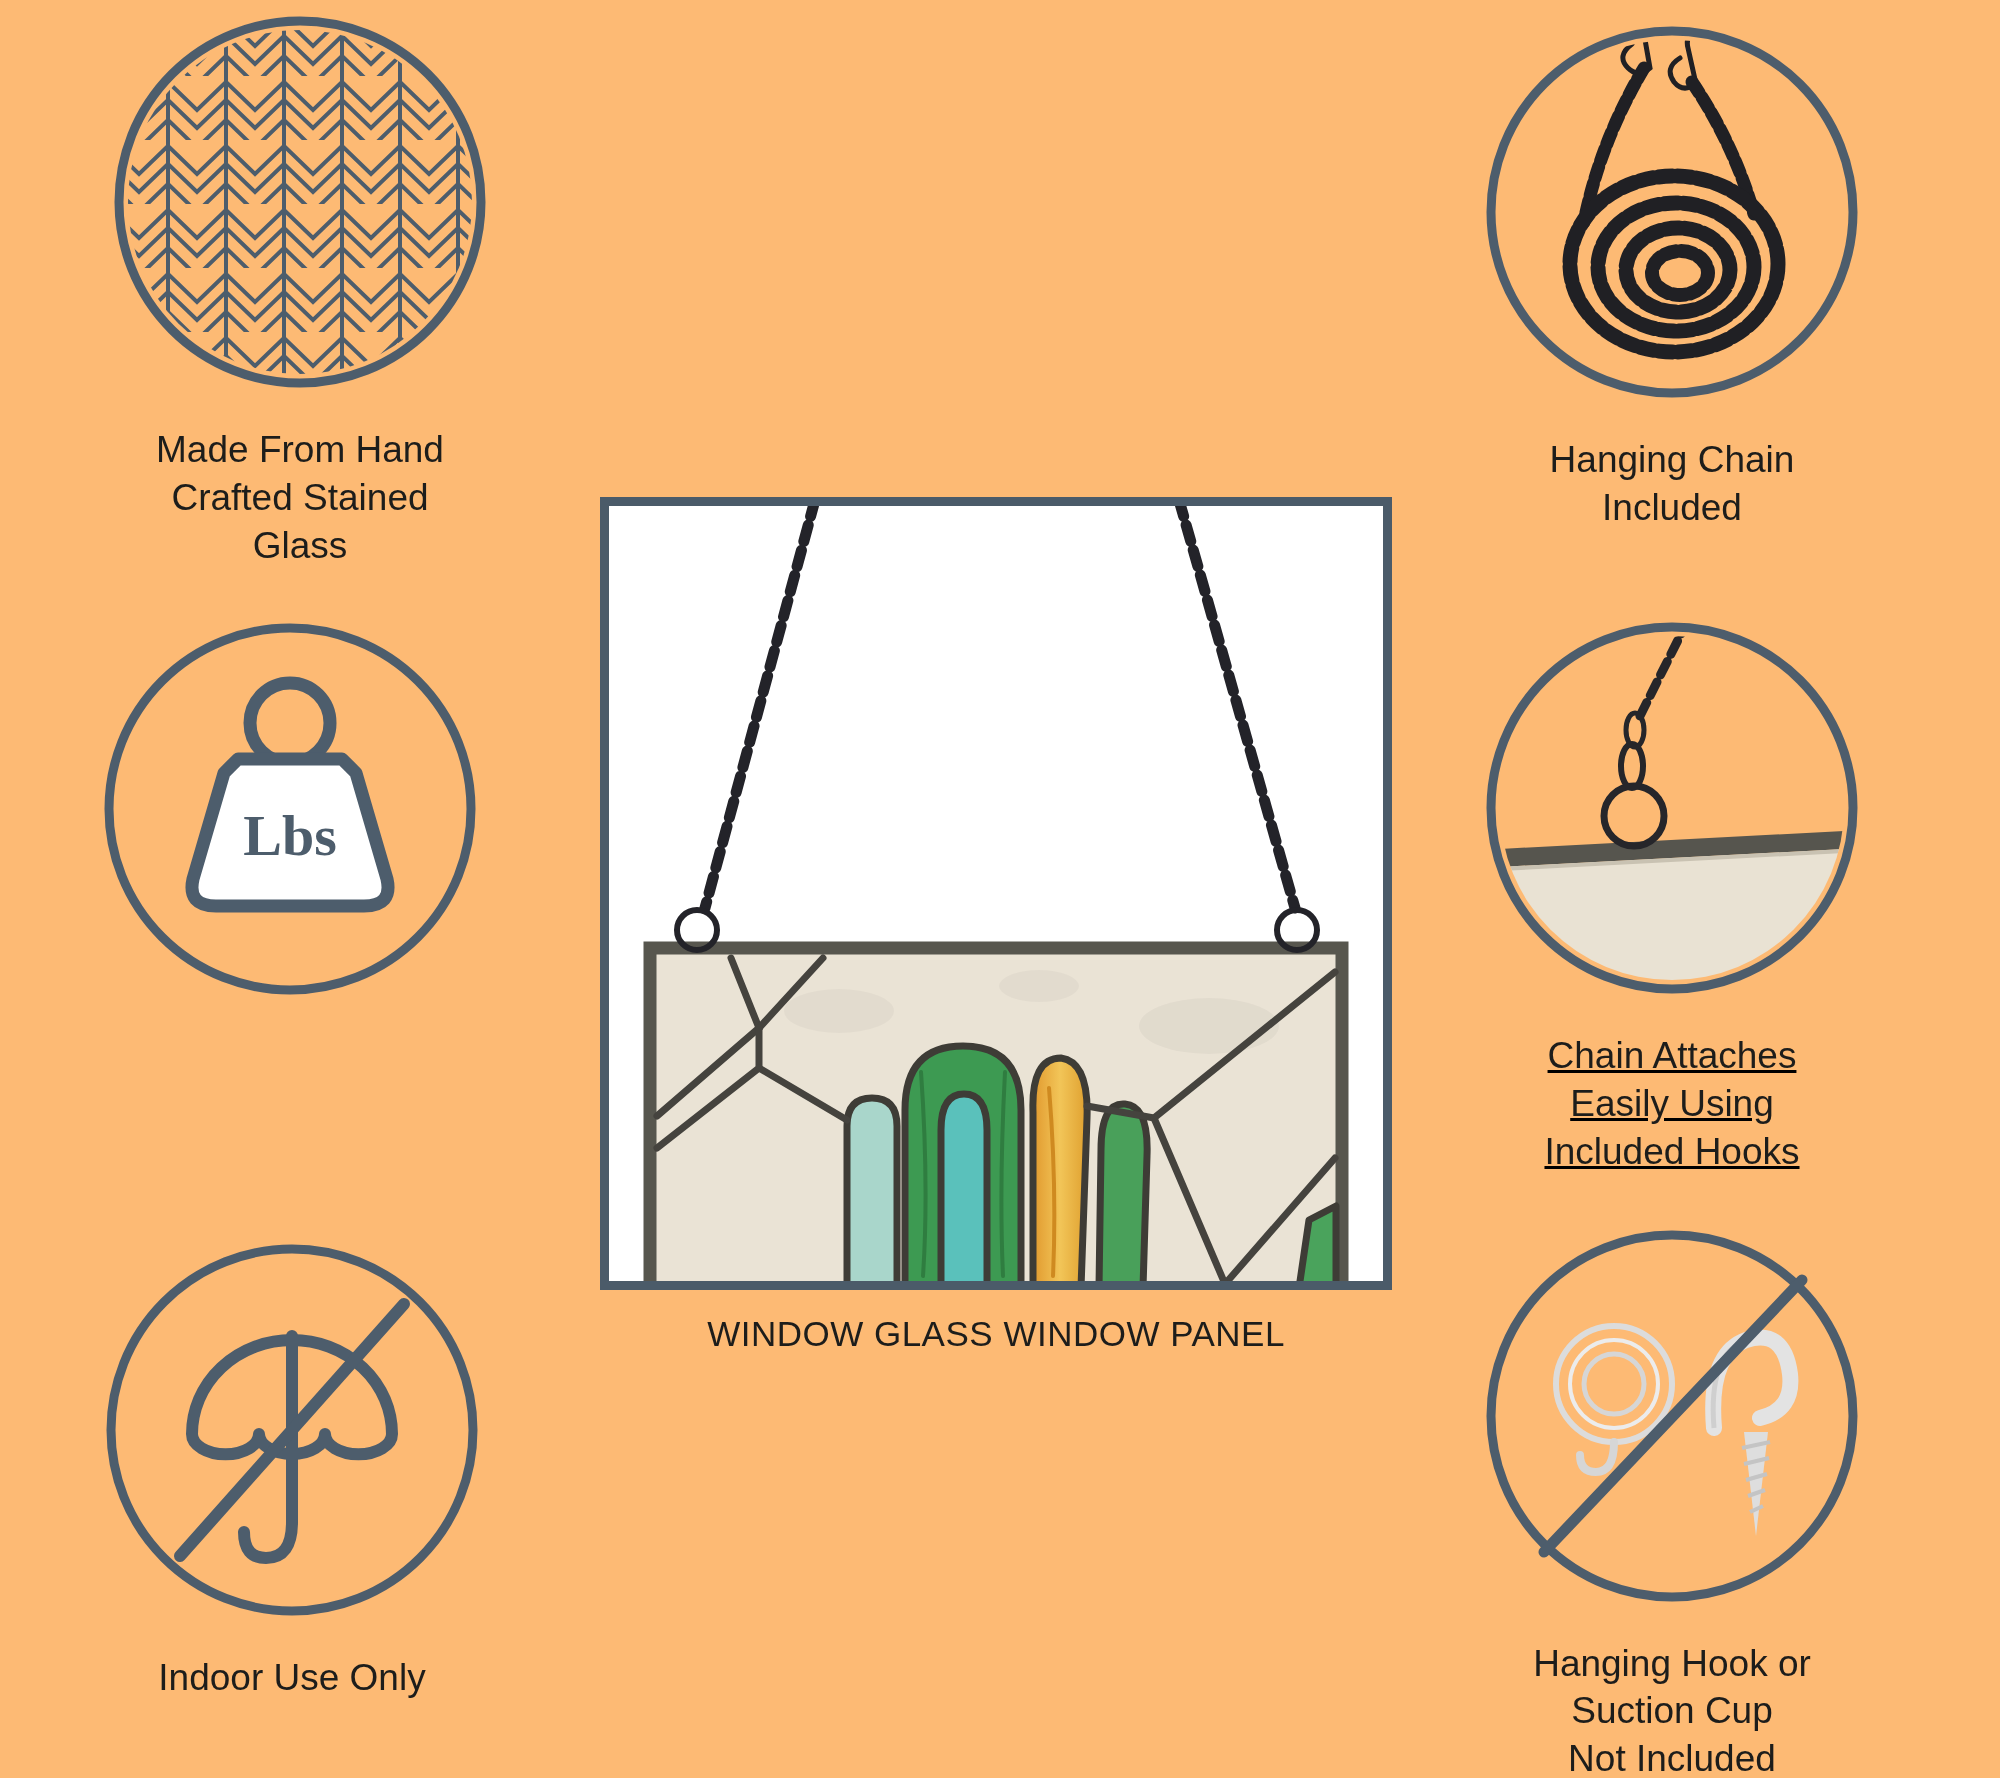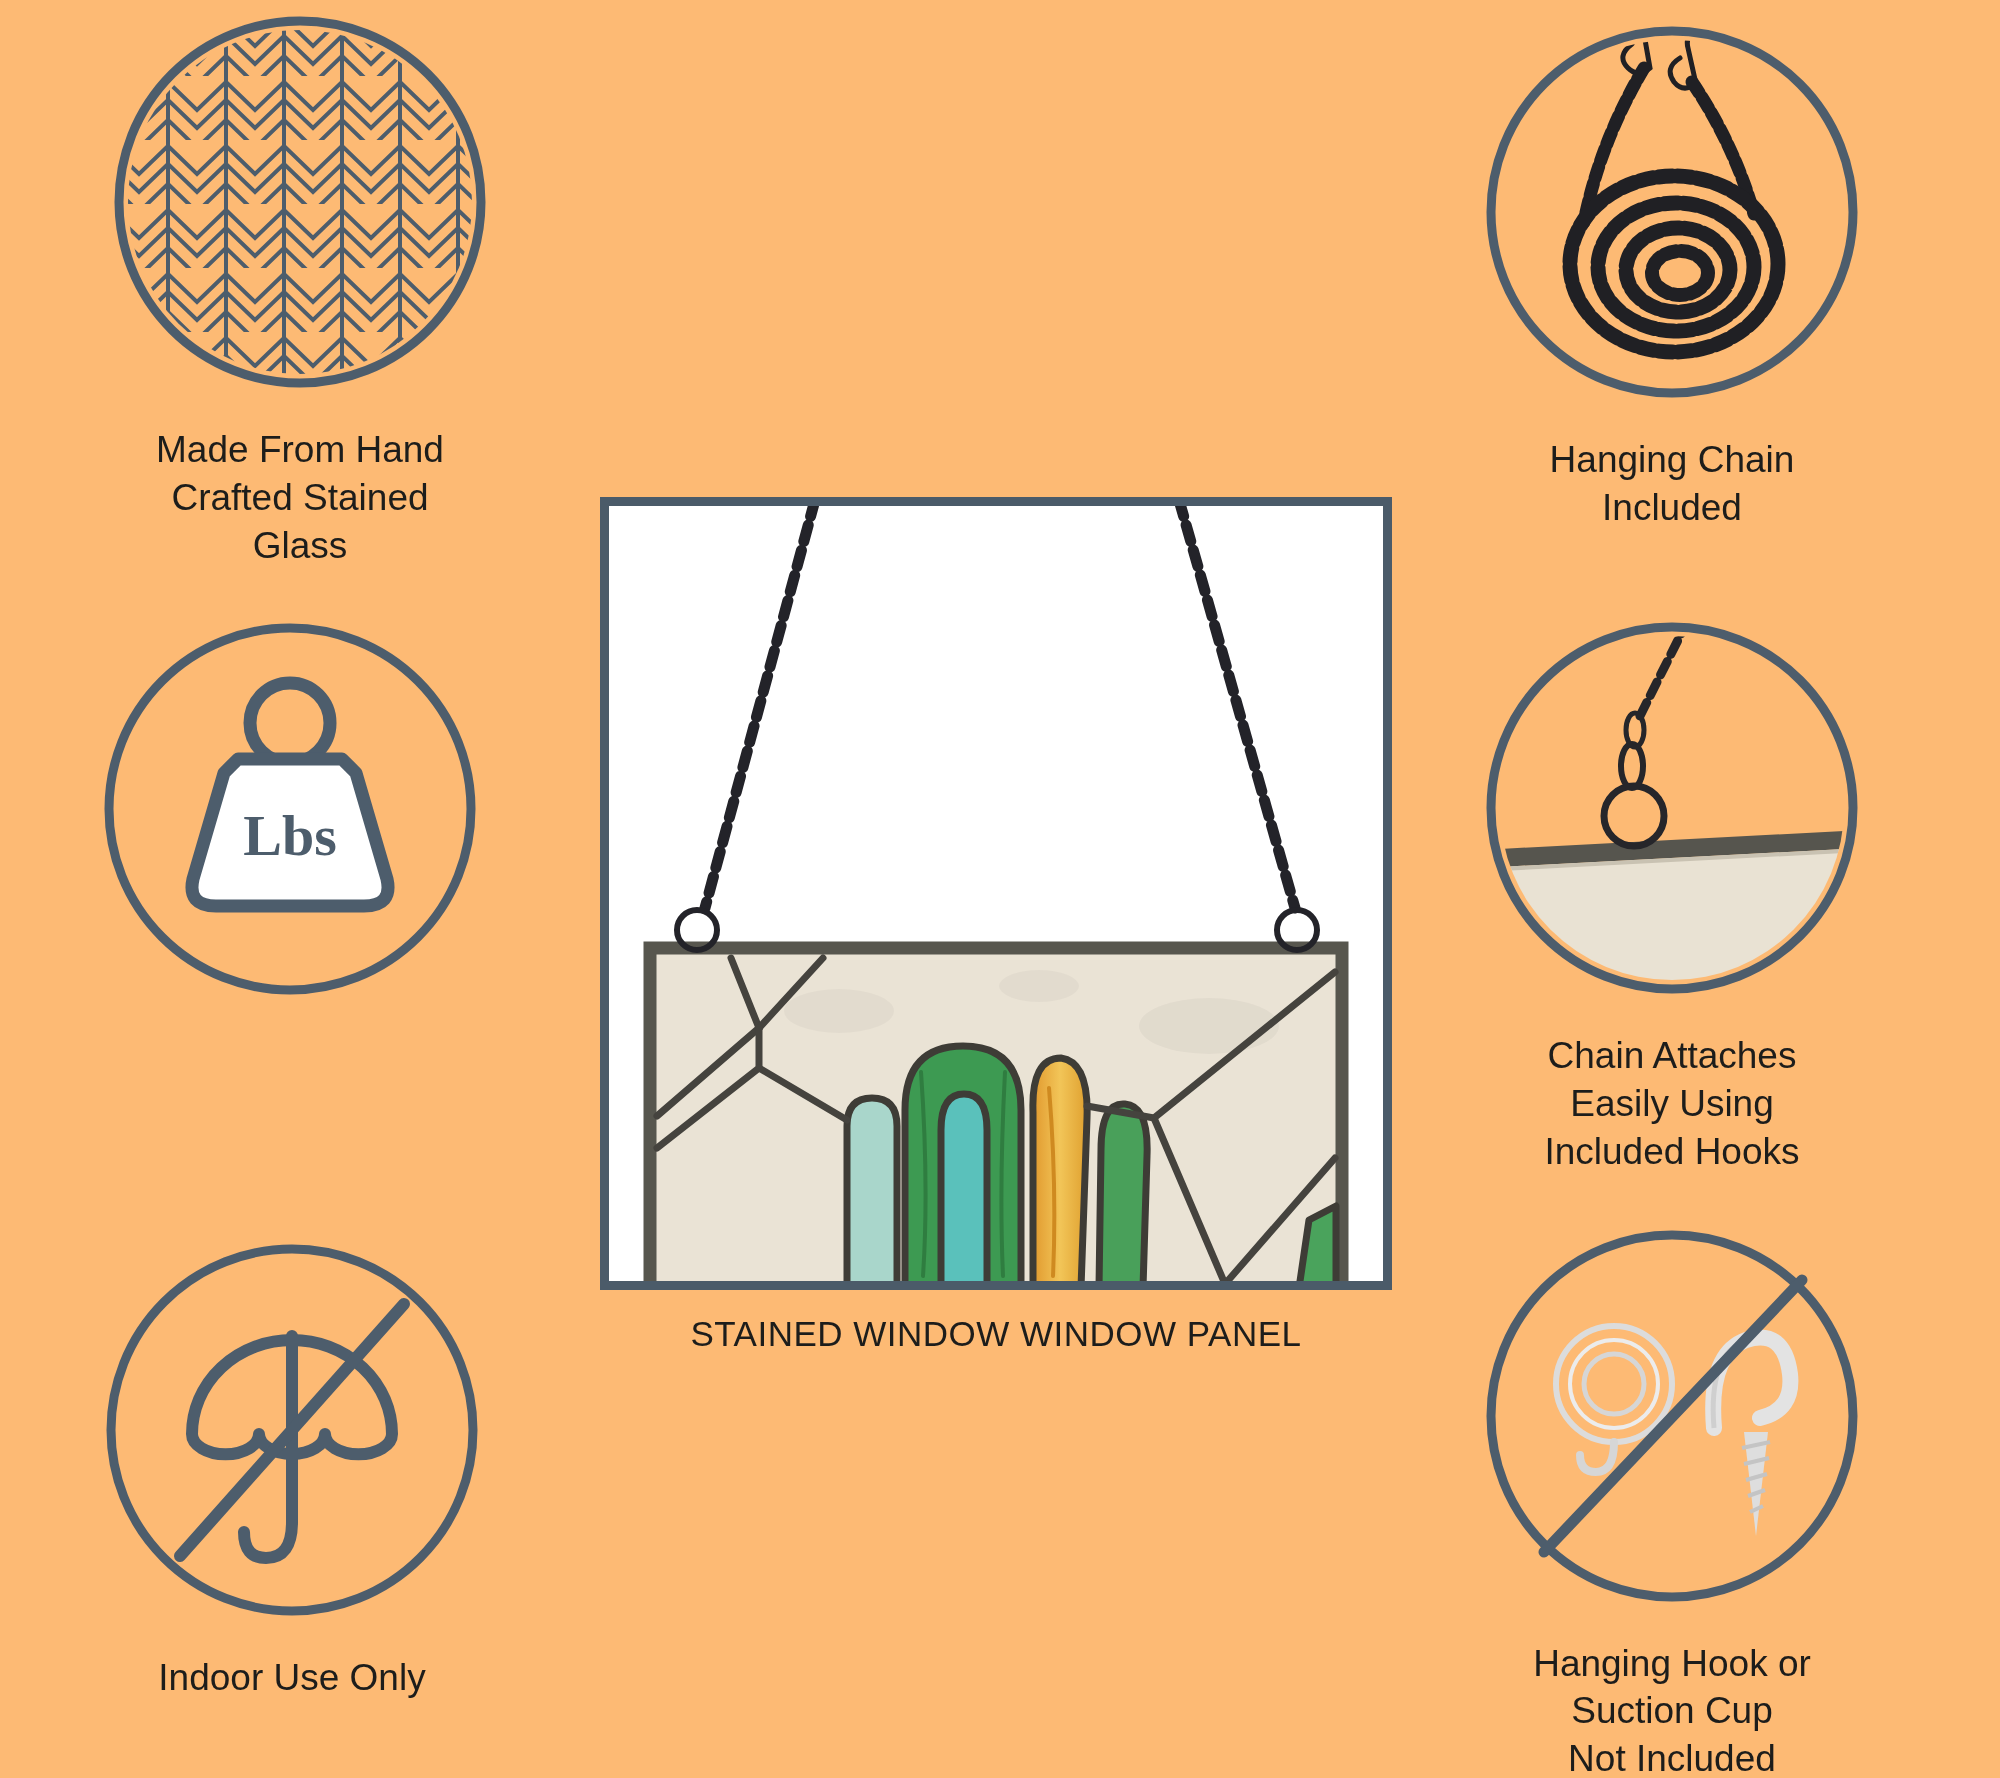--- a/index.html
+++ b/index.html
@@ -27,21 +27,21 @@
     color: #1d1d1b;
     text-align: center;
     white-space: pre-line;
   }
   
   .pos-l1 { left: 100px; top: 12px; }
   .pos-l2 { left: 90px;  top: 619px; font-family: Liberation Serif, serif; }
   .pos-l3 { left: 92px;  top: 1240px; justify-content: space-between; }
   
   .pos-r1 { left: 1472px; top: 22px; justify-content: space-between; }
-  .pos-r2 { left: 1472px; top: 618px; }
+  .pos-r2 { left: 1472px; top: 618px; text-decoration: underline; }
   .pos-r3 { left: 1472px; top: 1226px; }
   .pos-r3 .caption { line-height: 1.28; }
 
   .center-box {
     position: absolute;
     left: 600px;
     top: 497px;
     width: 792px;
     height: 793px;
     border: 9px solid #4b5b69;
@@ -223,15 +223,15 @@
         <path d="M 726 652 L 616 778"></path>
         <path d="M 545 612 L 616 778"></path>
       </g>
 
       <g fill="none" stroke="#232329" stroke-width="6">
         <circle cx="88" cy="424" r="20"></circle>
         <circle cx="688" cy="424" r="20"></circle>
       </g>
     </svg>
   </div>
-  <p class="center-caption">STAINED WINDOW WINDOW PANEL</p>
+  <p class="center-caption">WINDOW GLASS WINDOW PANEL</p>
 
 </div>
 
 </body></html>

